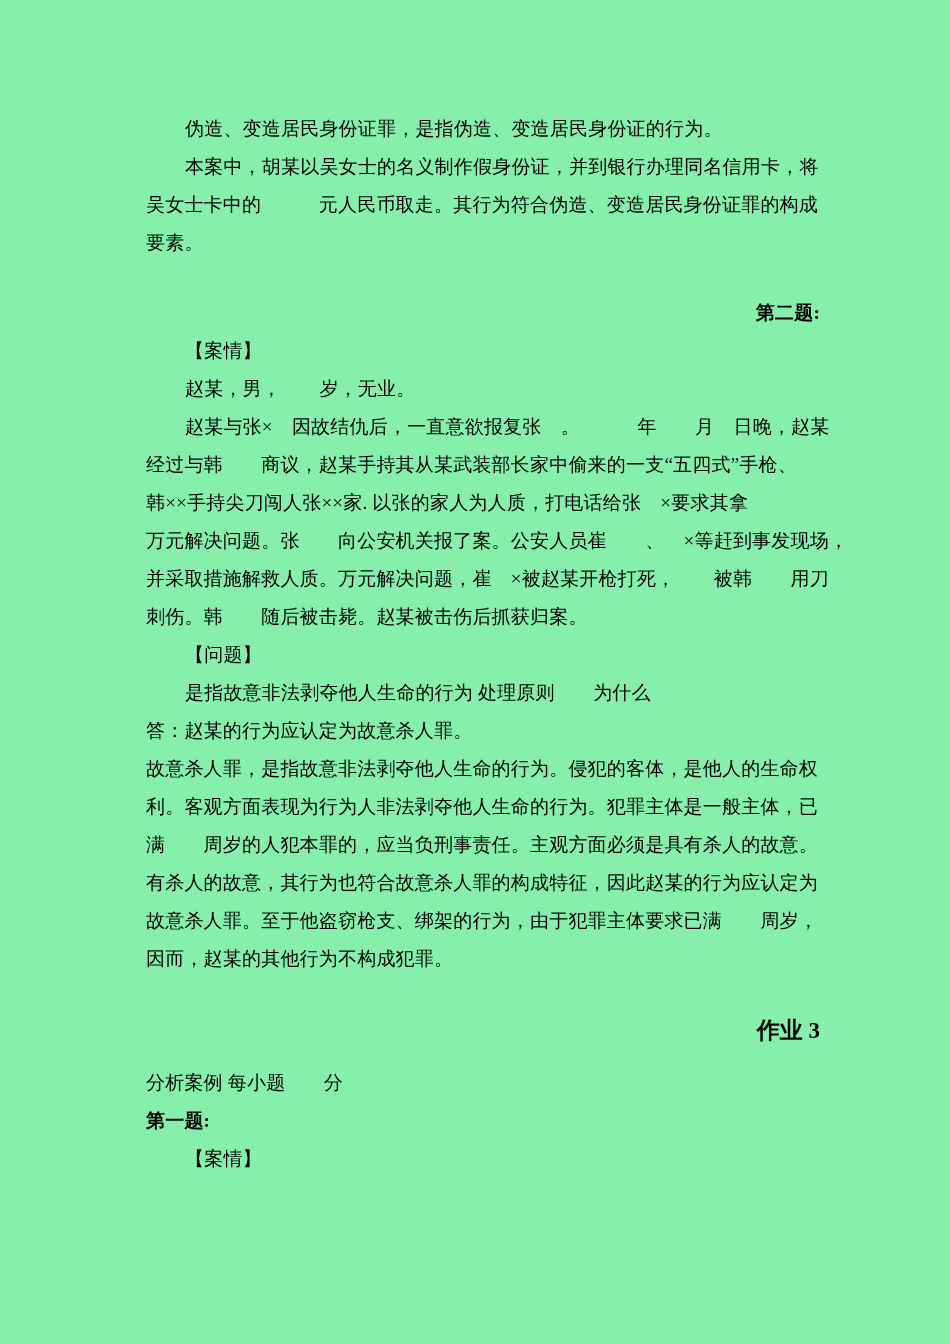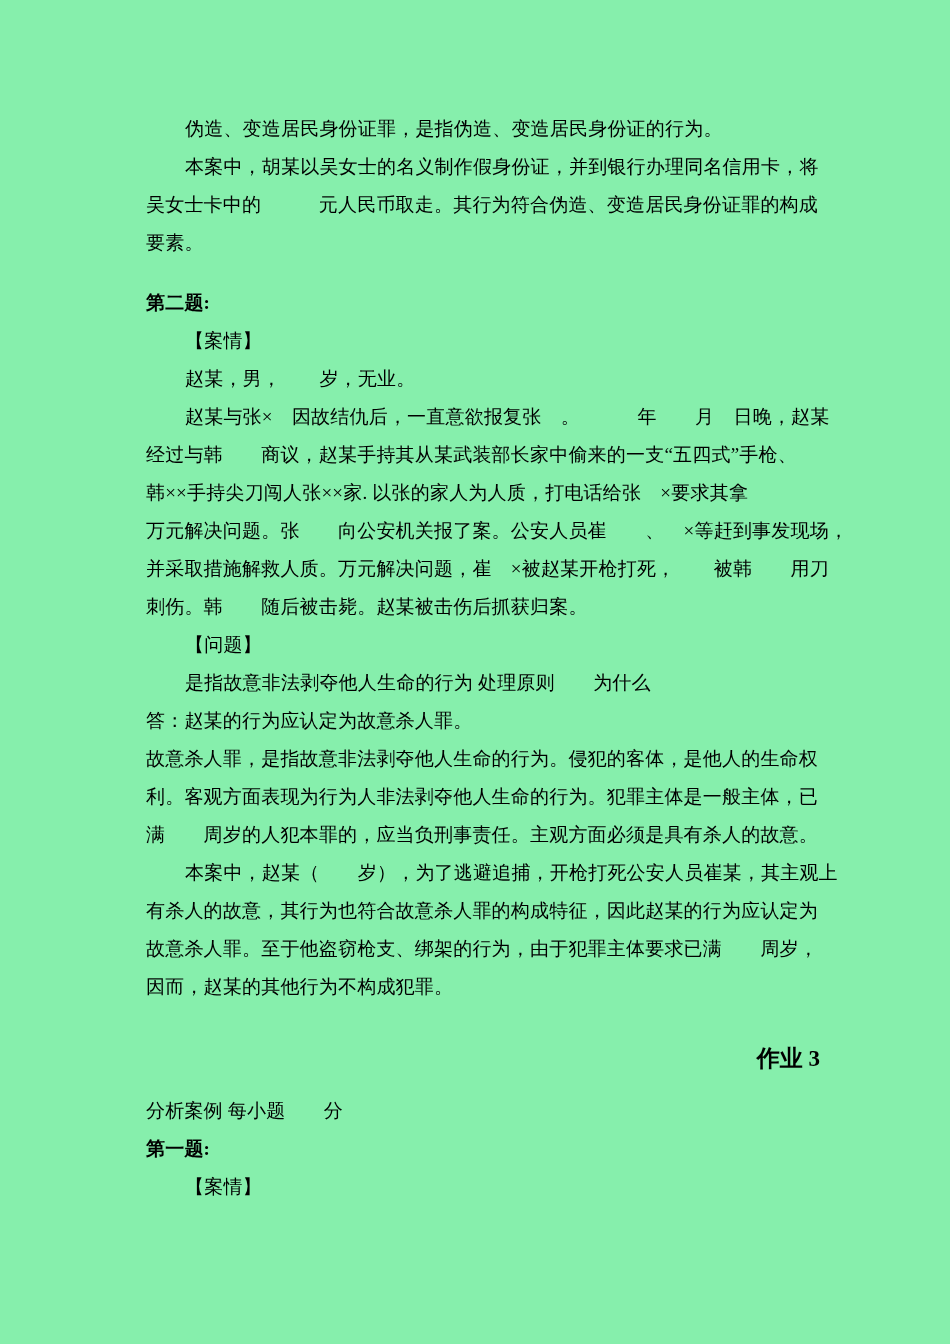--- a/index.html
+++ b/index.html
@@ -30,21 +30,22 @@
     letter-spacing: 0.2px;
     color: #000000;
   }
   .indent {
     text-indent: 39px;
   }
   .bold {
     font-weight: bold;
   }
   .section-gap {
-    margin-top: 22px;
+    margin-top: 32px;
+    text-align: right;
   }
   .doc-title {
     margin: 30px 0 10px 0;
     height: 46px;
     line-height: 46px;
     font-size: 23px;
     font-weight: bold;
     text-align: right;
     white-space: pre;
     color: #000000;
@@ -68,21 +69,20 @@
   <p class="line">韩××手持尖刀闯人张××家. 以张的家人为人质，打电话给张　×要求其拿</p>
   <p class="line">万元解决问题。张　　向公安机关报了案。公安人员崔　　、　×等赶到事发现场，</p>
   <p class="line">并采取措施解救人质。万元解决问题，崔　×被赵某开枪打死，　　被韩　　用刀</p>
   <p class="line">刺伤。韩　　随后被击毙。赵某被击伤后抓获归案。</p>
   <p class="line indent">【问题】</p>
   <p class="line indent">是指故意非法剥夺他人生命的行为 处理原则　　为什么</p>
   <p class="line">答：赵某的行为应认定为故意杀人罪。</p>
   <p class="line">故意杀人罪，是指故意非法剥夺他人生命的行为。侵犯的客体，是他人的生命权</p>
   <p class="line">利。客观方面表现为行为人非法剥夺他人生命的行为。犯罪主体是一般主体，已</p>
   <p class="line">满　　周岁的人犯本罪的，应当负刑事责任。主观方面必须是具有杀人的故意。</p>
-  <p class="line indent">本案中，赵某（　　岁），为了逃避追捕，开枪打死公安人员崔某，其主观上</p>
   <p class="line">有杀人的故意，其行为也符合故意杀人罪的构成特征，因此赵某的行为应认定为</p>
   <p class="line">故意杀人罪。至于他盗窃枪支、绑架的行为，由于犯罪主体要求已满　　周岁，</p>
   <p class="line">因而，赵某的其他行为不构成犯罪。</p>
 
   <p class="doc-title">作业 3</p>
   <p class="line">分析案例 每小题　　分</p>
   <p class="line bold">第一题:</p>
   <p class="line indent">【案情】</p>
 
 </div>

